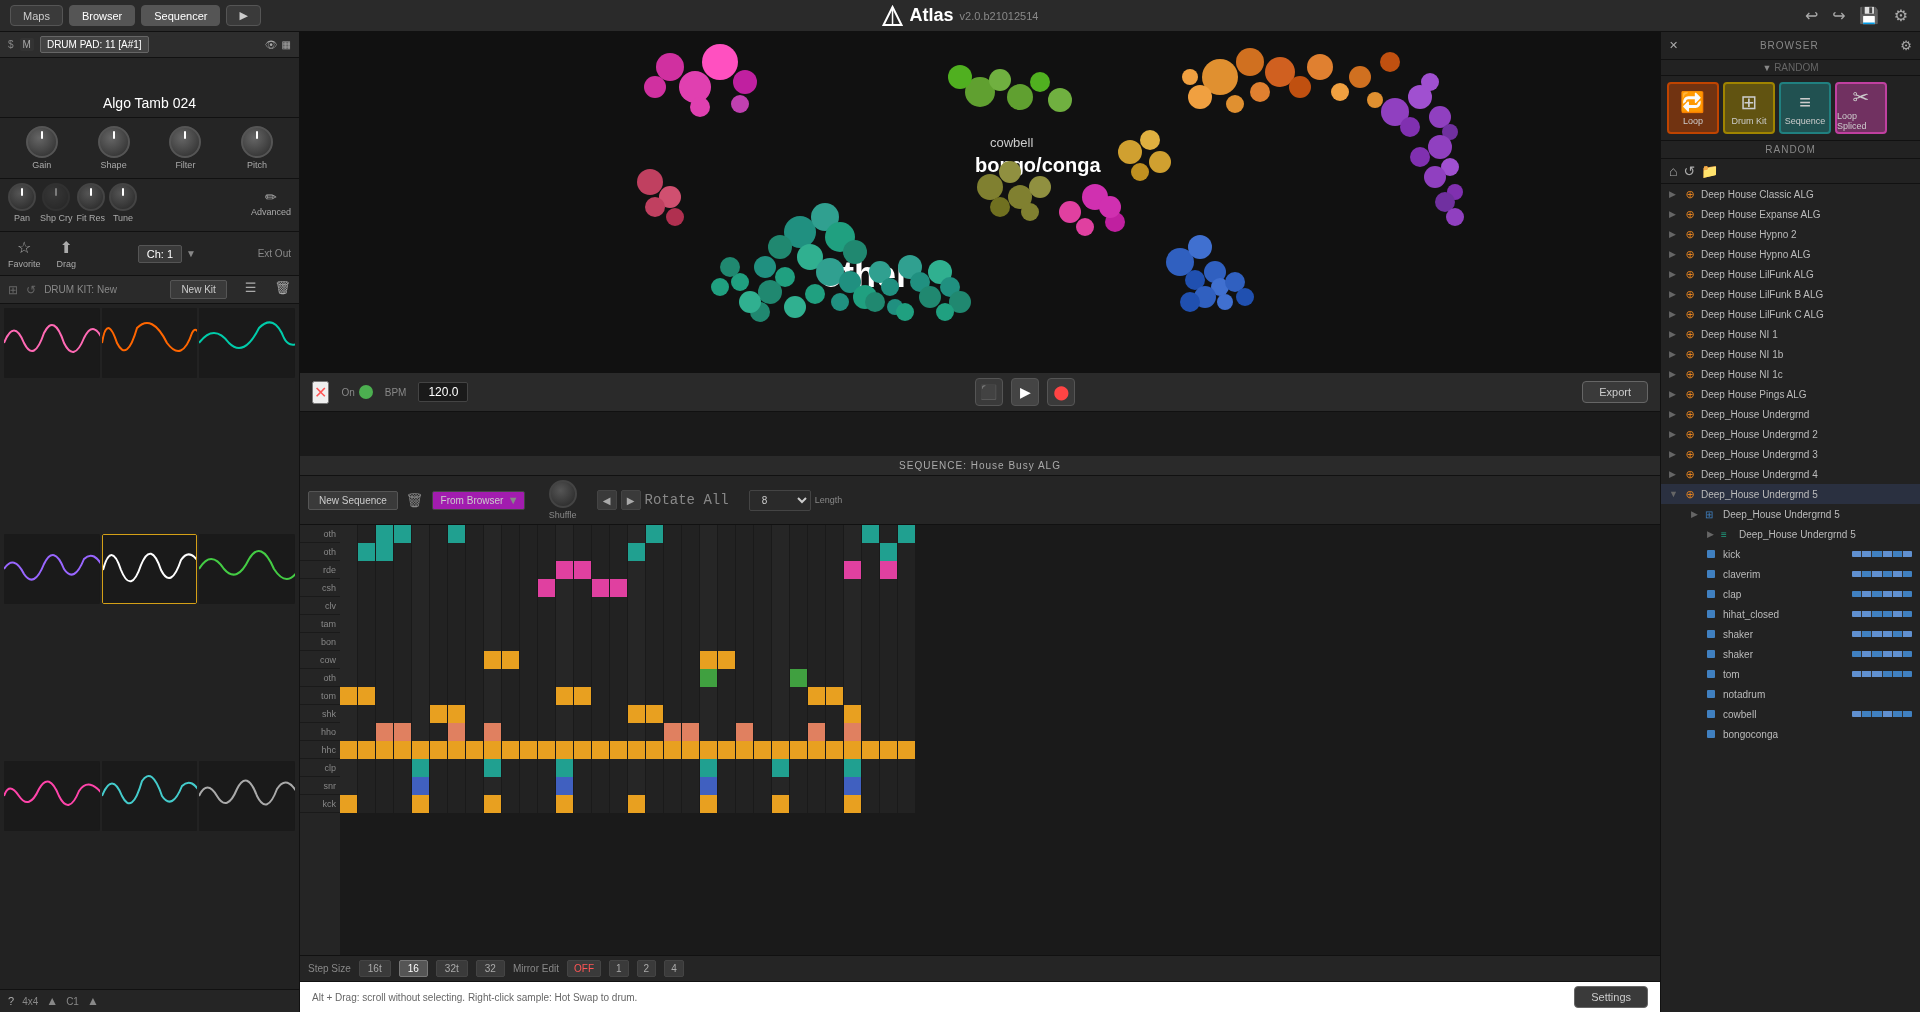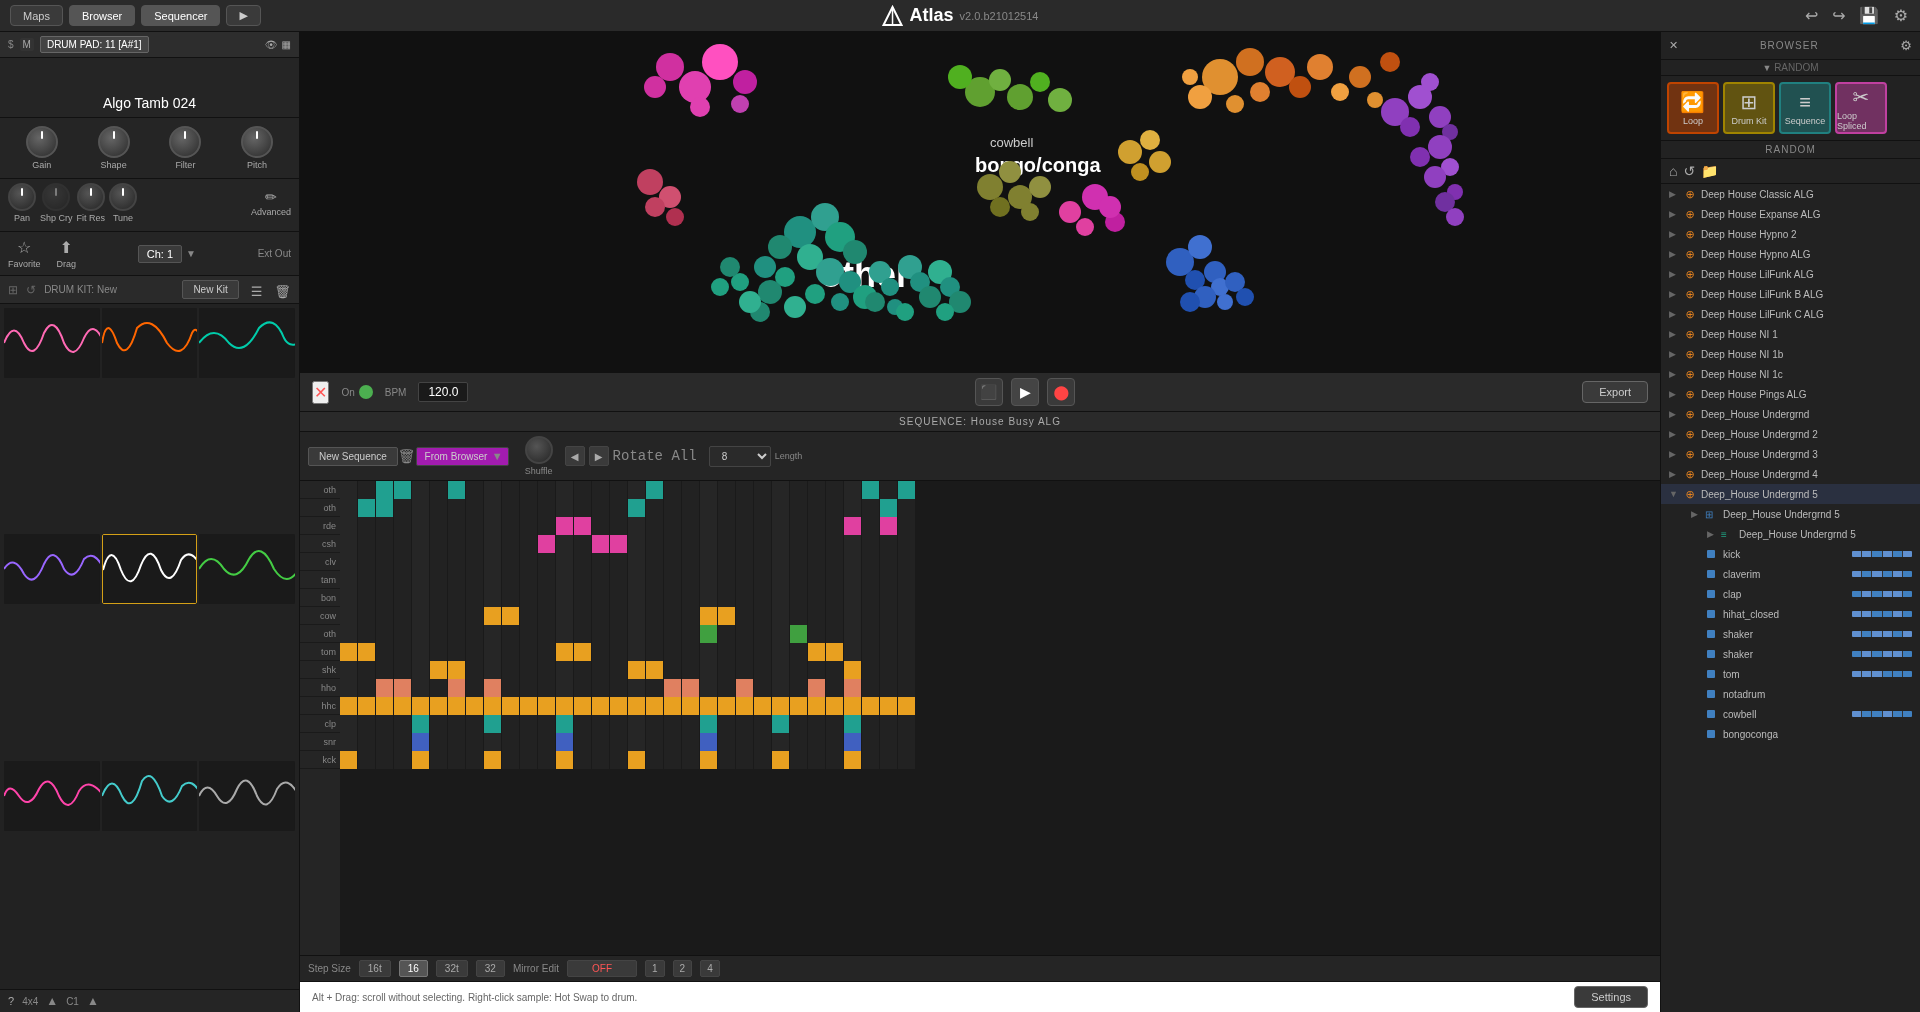--- a/index.html
+++ b/index.html
@@ -200,21 +200,21 @@
     }
     .drumkit-header {
       display: flex;
       align-items: center;
       padding: 4px 8px;
       background: #2a2a2a;
       border-bottom: 1px solid #111;
       gap: 8px;
     }
     .drumkit-title { color: #888; font-size: 10px; }
-    .drumkit-actions { display: flex; gap: 12px; margin-left: auto; align-items: flex-end; }
+    .drumkit-actions { display: flex; gap: 18px; margin-left: auto; }
     .new-kit-btn {
       background: #3a3a3a;
       border: 1px solid #555;
       color: #ccc;
       padding: 3px 10px;
       font-size: 10px;
       cursor: pointer;
       border-radius: 2px;
     }
     .icon-sm { font-size: 13px; cursor: pointer; color: #aaa; }
@@ -329,37 +329,39 @@
       cursor: pointer;
       font-size: 11px;
     }
 
     
     .sequencer-area {
       flex: 1;
       display: flex;
       flex-direction: column;
       overflow: hidden;
+      margin-top: 44px;
     }
     .seq-header {
       display: flex;
       align-items: center;
       padding: 4px 8px;
       background: #2a2a2a;
       border-bottom: 1px solid #111;
       font-size: 10px;
       color: #888;
       flex-shrink: 0;
     }
     .seq-title { margin: 0 auto; color: #aaa; font-size: 10px; letter-spacing: 1px; }
 
     .seq-controls {
       display: flex;
       align-items: center;
       padding: 4px 8px;
+      gap: 8px;
       background: #252525;
       border-bottom: 1px solid #111;
       flex-shrink: 0;
     }
     .new-seq-btn {
       background: #3a3a3a;
       border: 1px solid #555;
       color: #ccc;
       padding: 3px 10px;
       font-size: 10px;
@@ -465,21 +467,21 @@
       font-size: 10px;
       cursor: pointer;
       border-radius: 2px;
     }
     .step-btn.active { background: #555; color: #fff; border-color: #777; }
     .mirror-label { color: #888; font-size: 10px; }
     .off-btn {
       background: #3a3a3a;
       border: 1px solid #444;
       color: #f55;
-      padding: 2px 24px;
+      padding: 2px 6px;
       font-size: 10px;
       cursor: pointer;
       border-radius: 2px;
     }
     .num-btn {
       background: #3a3a3a;
       border: 1px solid #444;
       color: #aaa;
       padding: 2px 6px;
       font-size: 10px;

